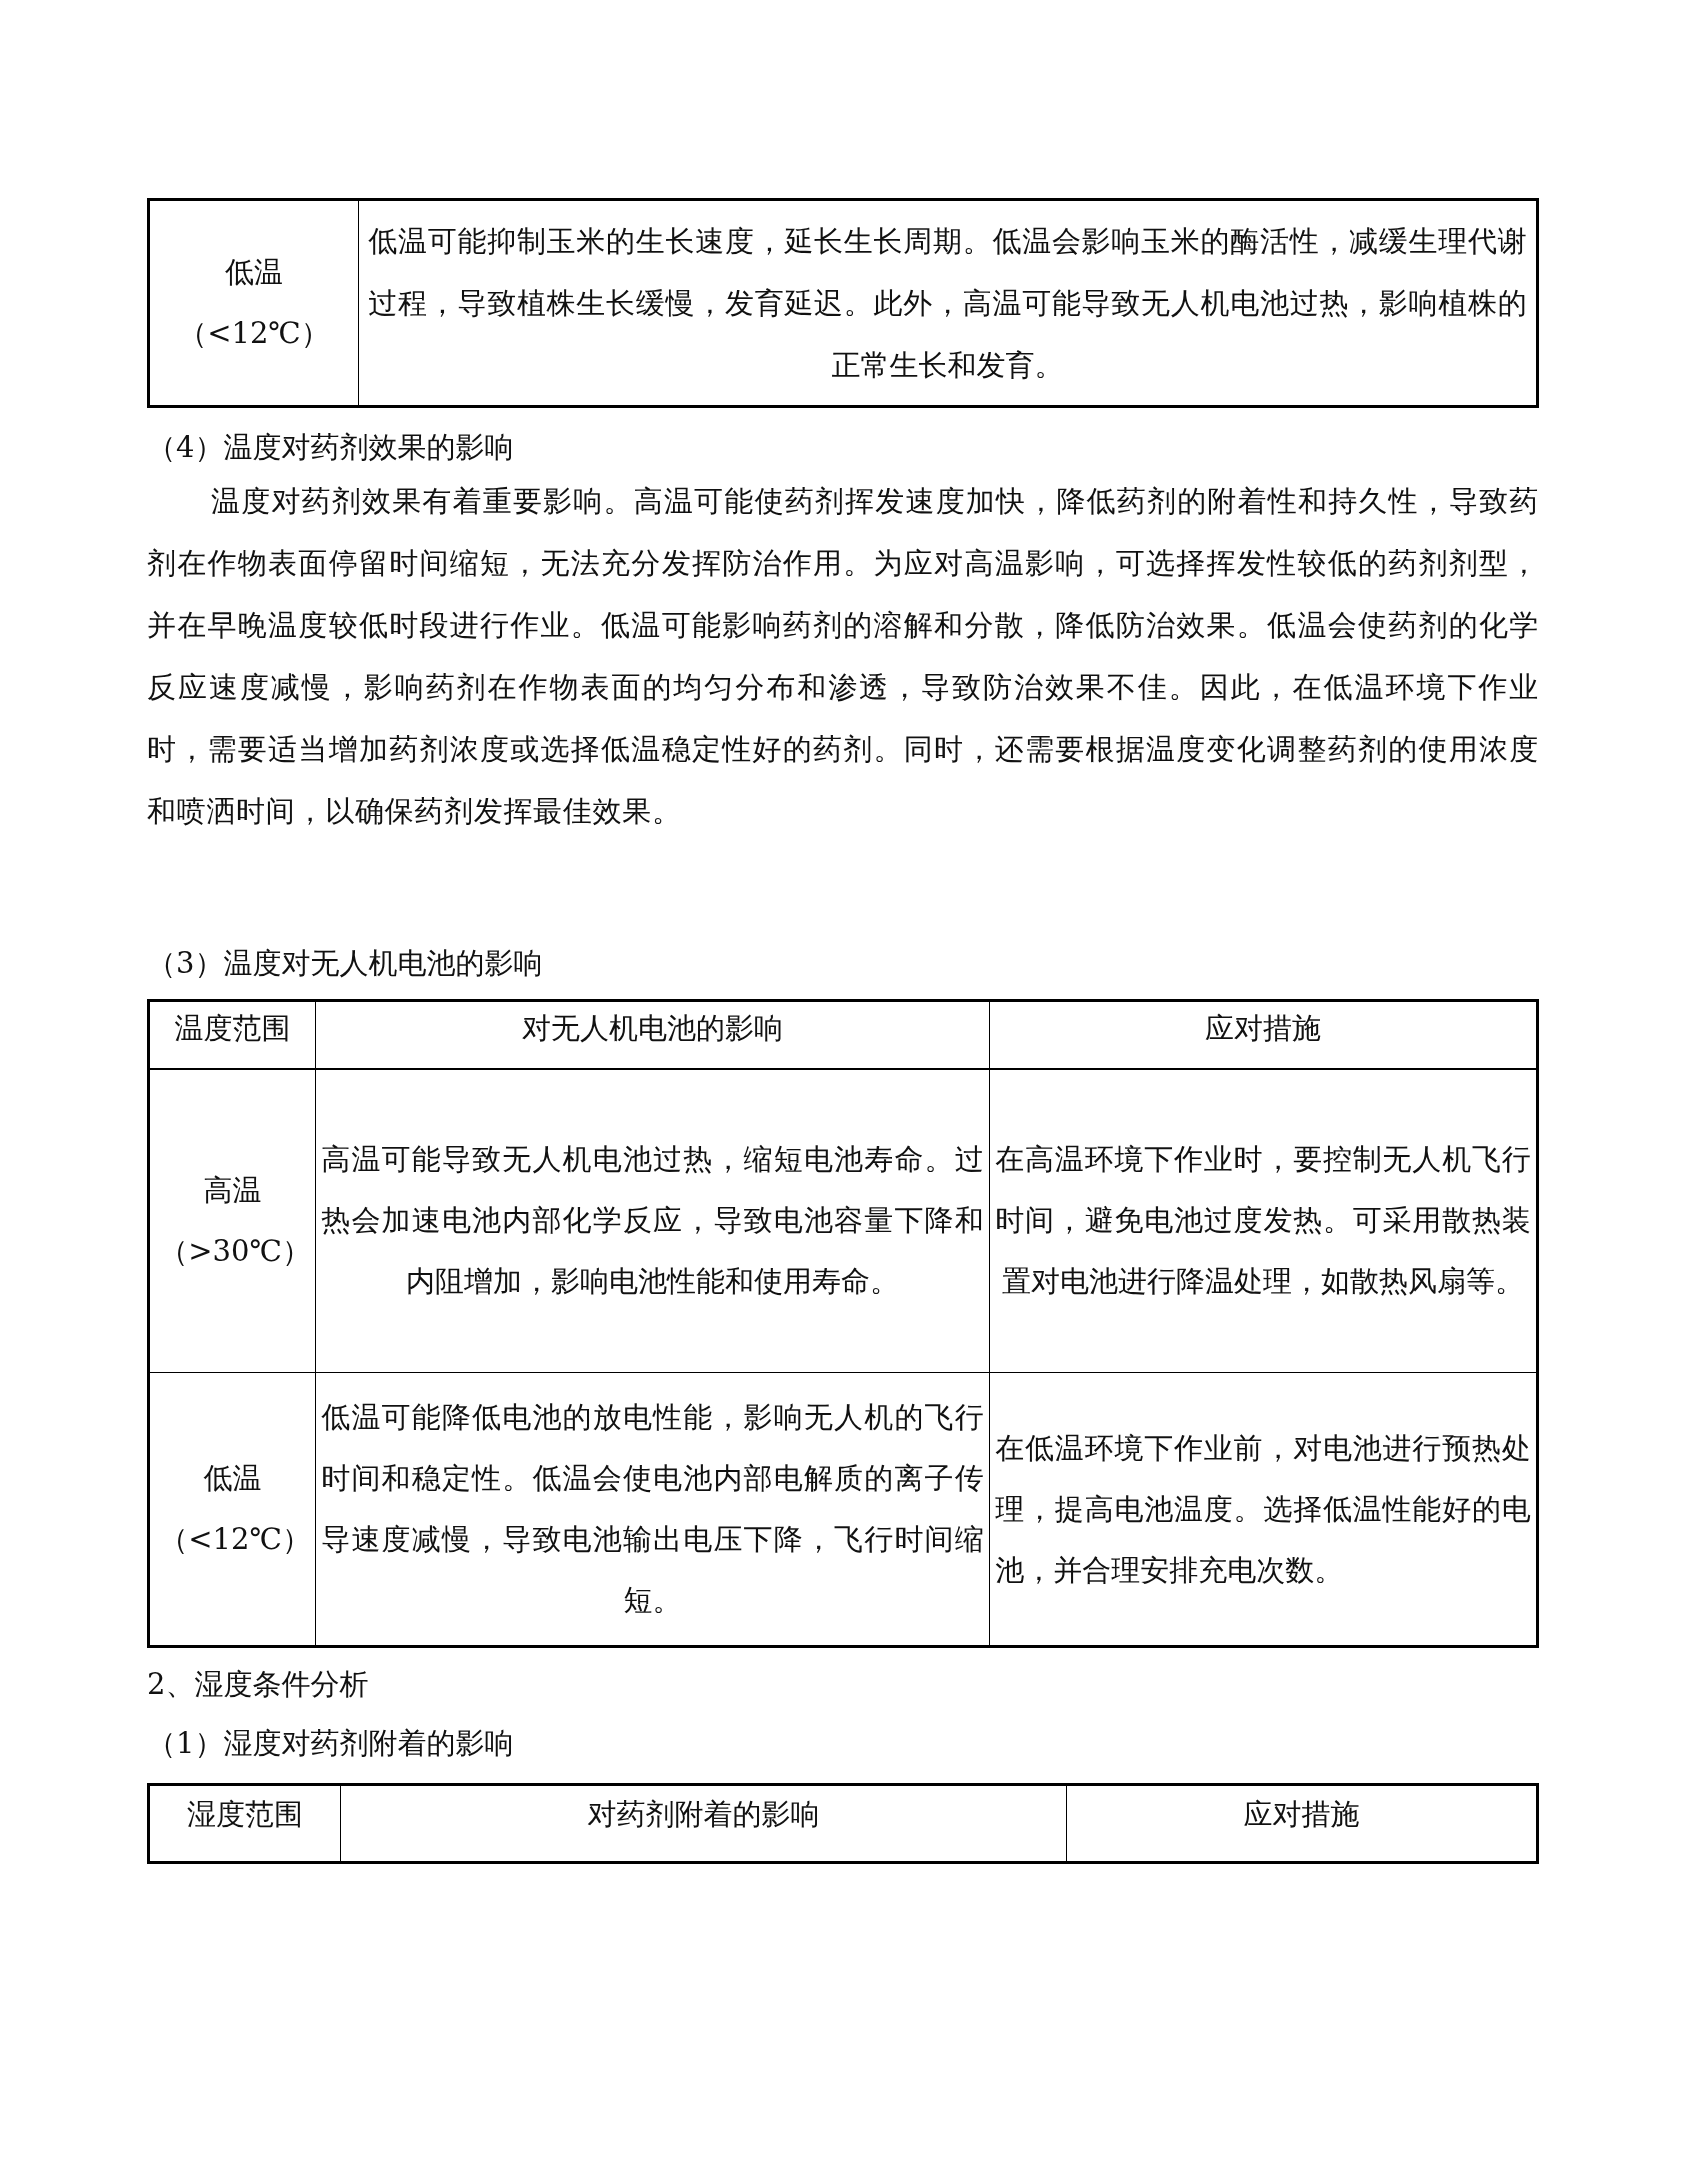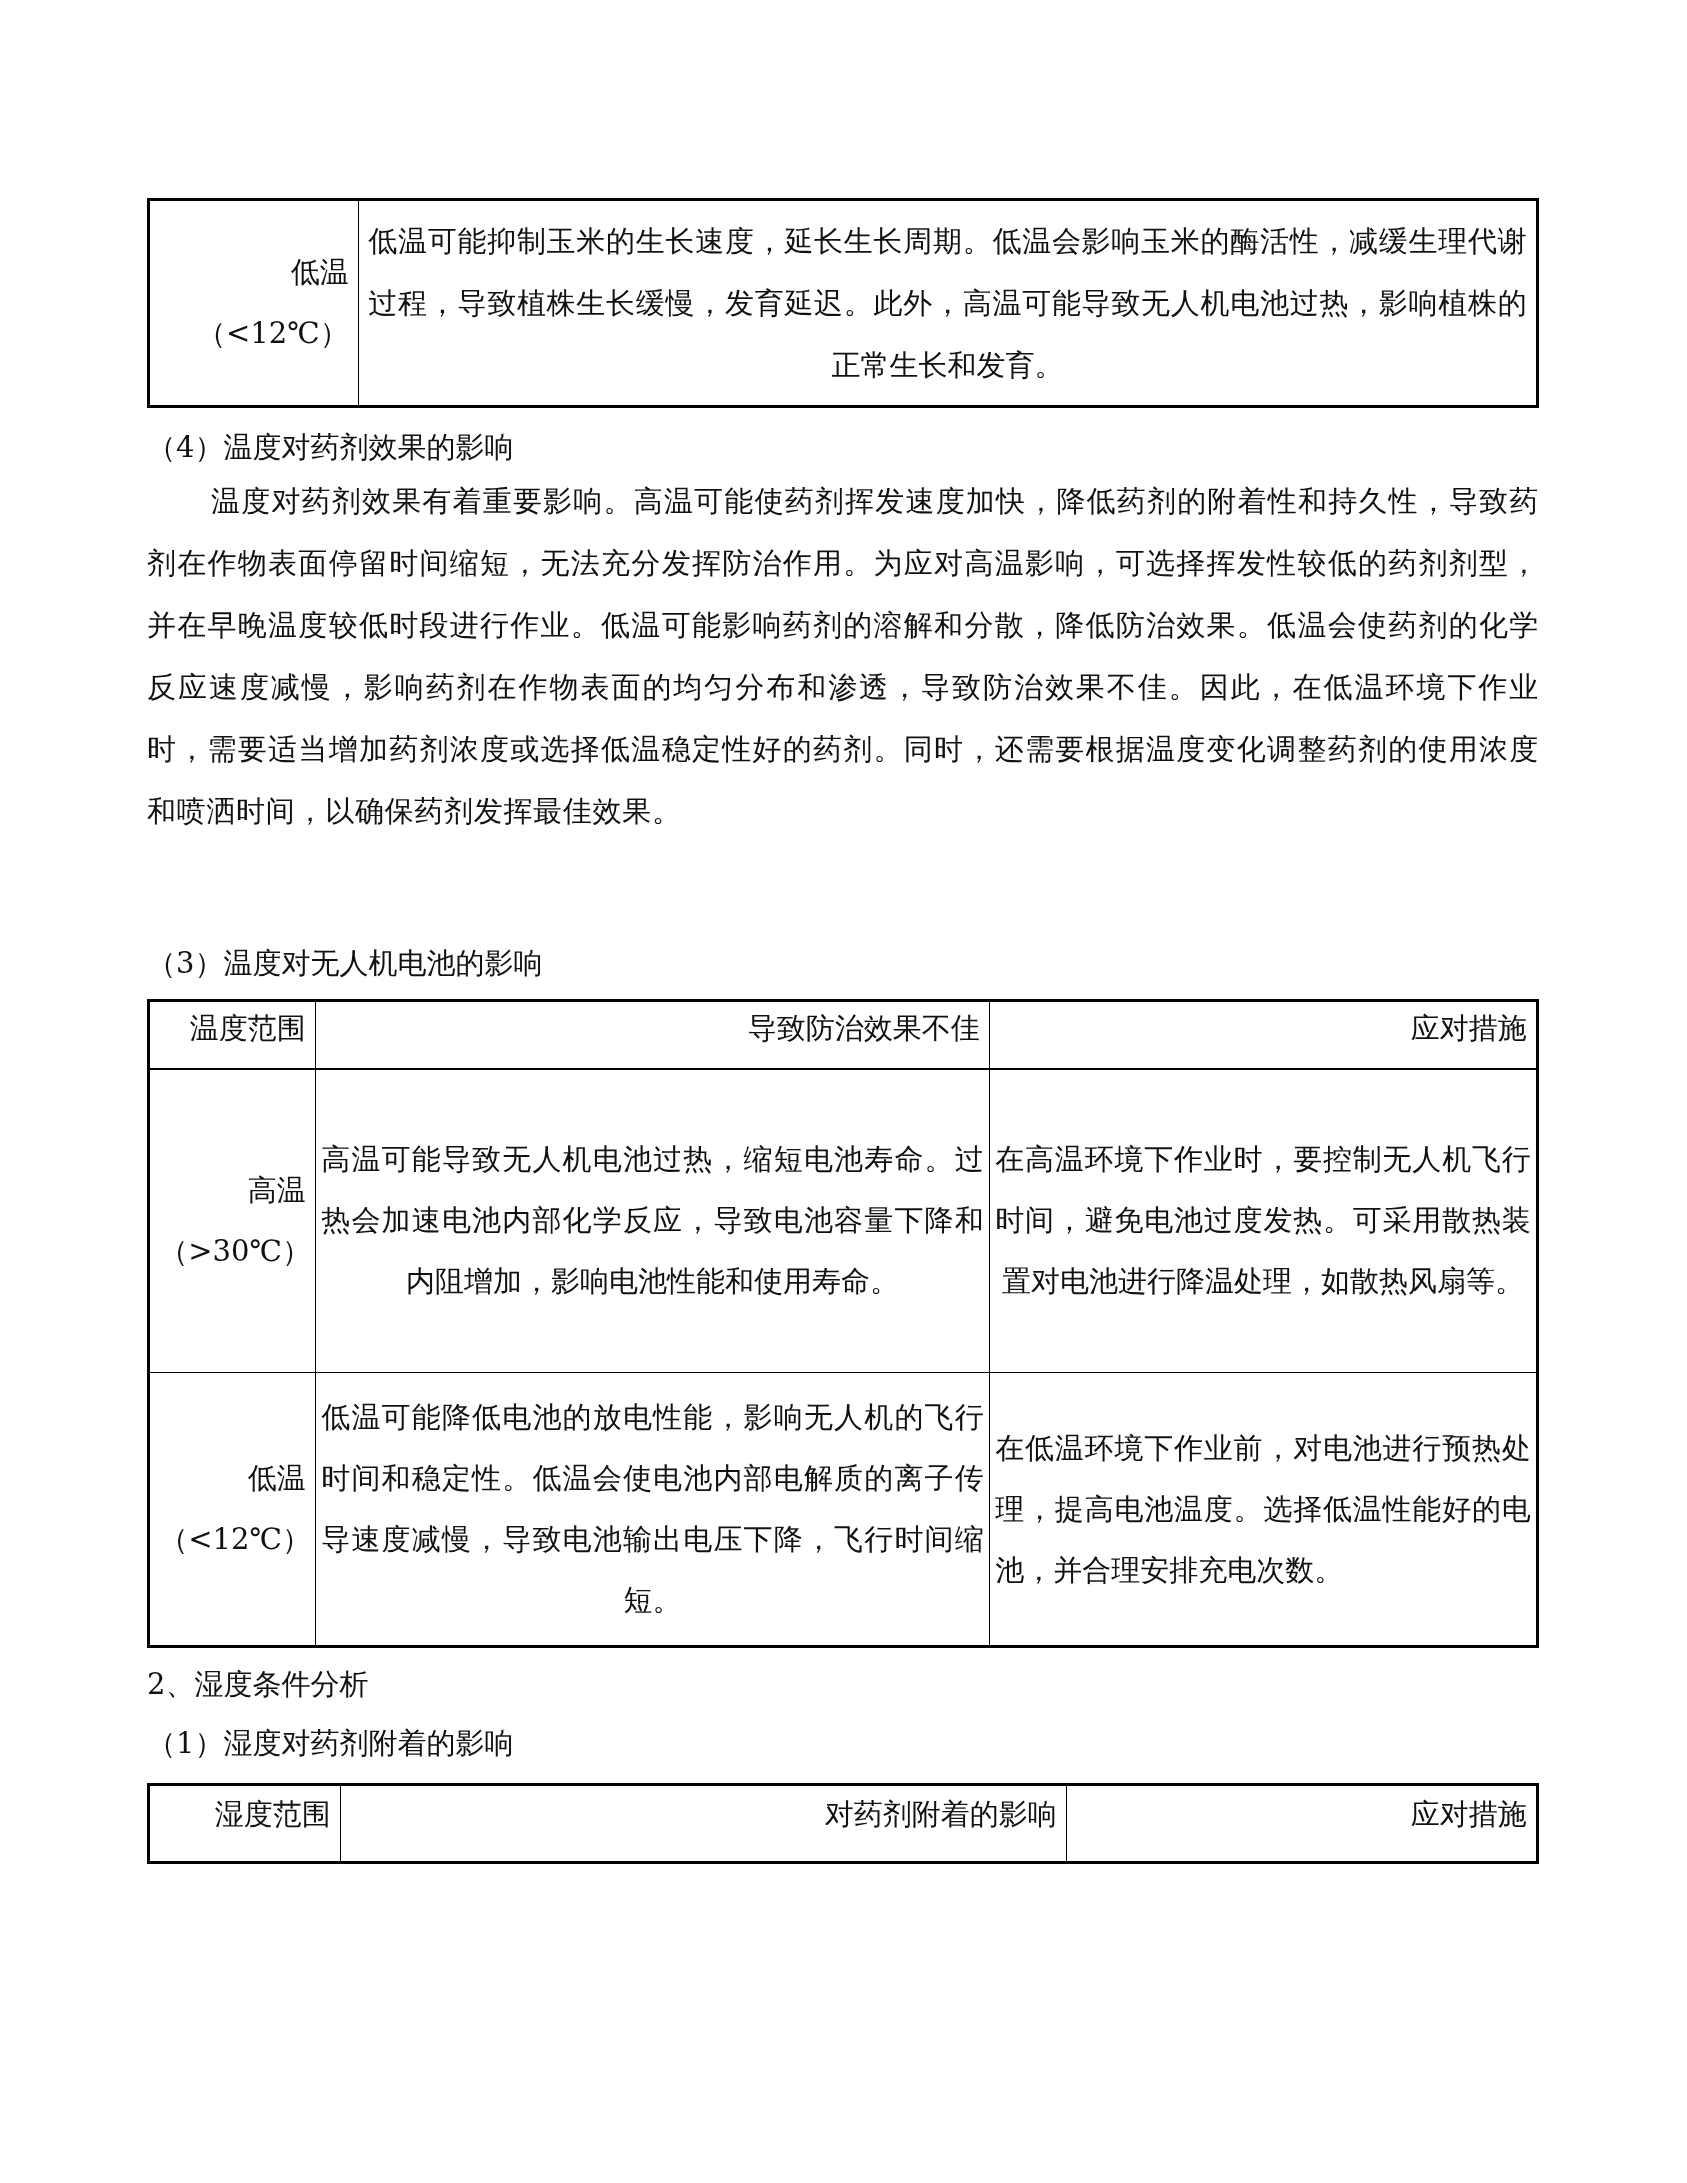--- a/index.html
+++ b/index.html
@@ -5,21 +5,21 @@
   html, body { margin: 0; padding: 0; background: #ffffff; }
   body {
     width: 1687px; height: 2183px; position: relative; overflow: hidden;
     font-family: "DejaVu Serif", "Liberation Serif", serif;
     color: #111111;
   }
   .page { position: absolute; left: 147px; top: 0; width: 1392px; }
   table { border-collapse: collapse; width: 1392px; table-layout: fixed; position: absolute; left: 0; }
   td { border: 1.3px solid #000; font-size: 29px; line-height: 61px; vertical-align: middle; padding: 0 9.3px; }
   table.outer-thick { border: 3.3px solid #000; }
-  td.center { text-align: right; }
+  td.center { text-align: center; }
   td.just { text-align: justify; text-align-last: center; }
   .heading { position: absolute; left: 0; font-size: 29px; line-height: 40px; white-space: nowrap; }
   .para {
     position: absolute; left: 0; width: 1392px; font-size: 29px; line-height: 62px;
     text-align: justify; text-indent: 64px; letter-spacing: 0.7px;
   }
   .cellstack span { display: block; }
 </style>
 </head>
 <body>
@@ -50,21 +50,21 @@
 
   <table class="outer-thick" style="top:999px;">
     <colgroup>
         <col style="width:167px">
         <col style="width:674px">
         <col>
       </colgroup>
     <tbody>
         <tr style="height:68px;">
       <td class="center" style="vertical-align:top; line-height:53px;">温度范围</td>
-      <td class="center" style="vertical-align:top; line-height:53px;">导致防治效果不佳</td>
+      <td class="center" style="vertical-align:top; line-height:53px;">对无人机电池的影响</td>
       <td class="center" style="vertical-align:top; line-height:53px;">应对措施</td>
     </tr>
     <tr style="height:304px; border-top:2.6px solid #000;">
       <td class="center cellstack">
         <span>高温</span>
         <span>（&gt;30℃）</span>
       </td>
       <td class="just" style="padding:0 5.3px;">高温可能导致无人机电池过热，缩短电池寿命。过热会加速电池内部化学反应，导致电池容量下降和内阻增加，影响电池性能和使用寿命。</td>
       <td class="just" style="padding:0 5.3px;">在高温环境下作业时，要控制无人机飞行时间，避免电池过度发热。可采用散热装置对电池进行降温处理，如散热风扇等。</td>
     </tr>

